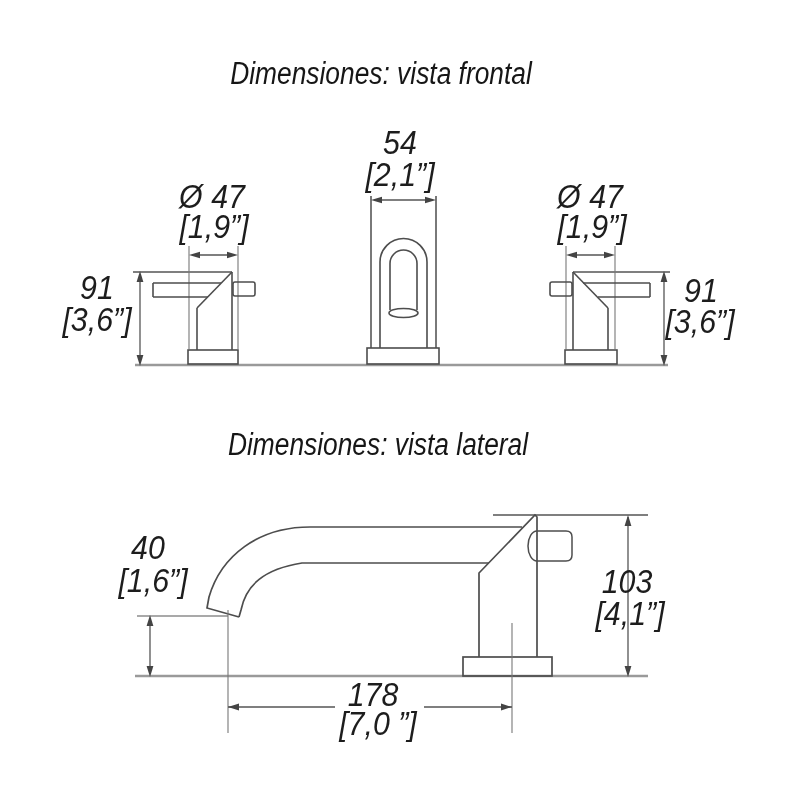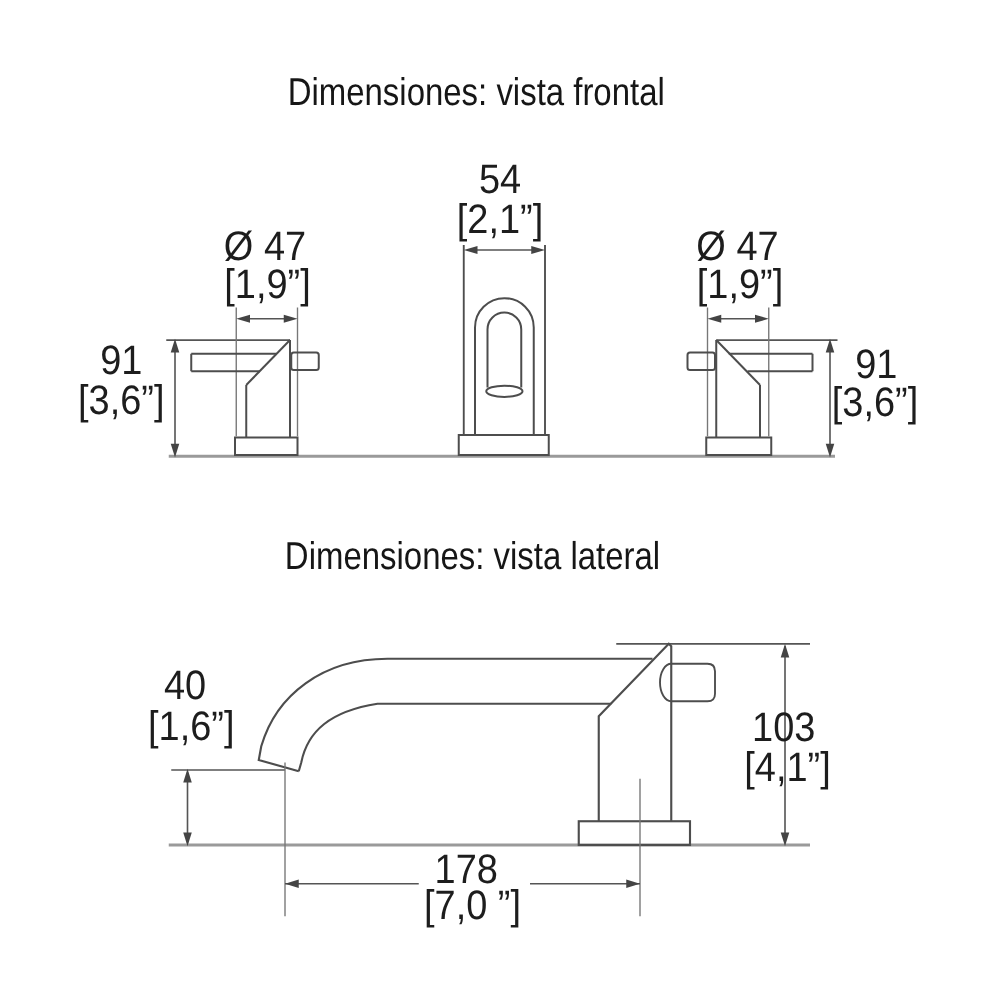--- a/index.html
+++ b/index.html
@@ -1,17 +1,17 @@
 <!DOCTYPE html>
 <html><head>
 <meta charset="utf-8">
 <style>
   html,body{margin:0;padding:0;background:#fff;}
   .canvas{position:relative;width:800px;height:800px;background:#ffffff;overflow:hidden;
-          font-family:"Liberation Sans","DejaVu Sans",sans-serif;}
+          font-family:"Liberation Sans","DejaVu Sans",sans-serif;font-style:italic;}
   svg.linework{position:absolute;left:0;top:0;}
   .lbl{position:absolute;white-space:nowrap;color:#1d1d1d;line-height:1;
        transform:translateX(-50%) scaleX(0.92);transform-origin:center top;}
   .dim{font-size:33px;}
   .title{font-size:31px;transform:translateX(-50%) scaleX(0.85);color:#161616;}
 </style>
 </head>
 <body>
 
 <div class="canvas">

